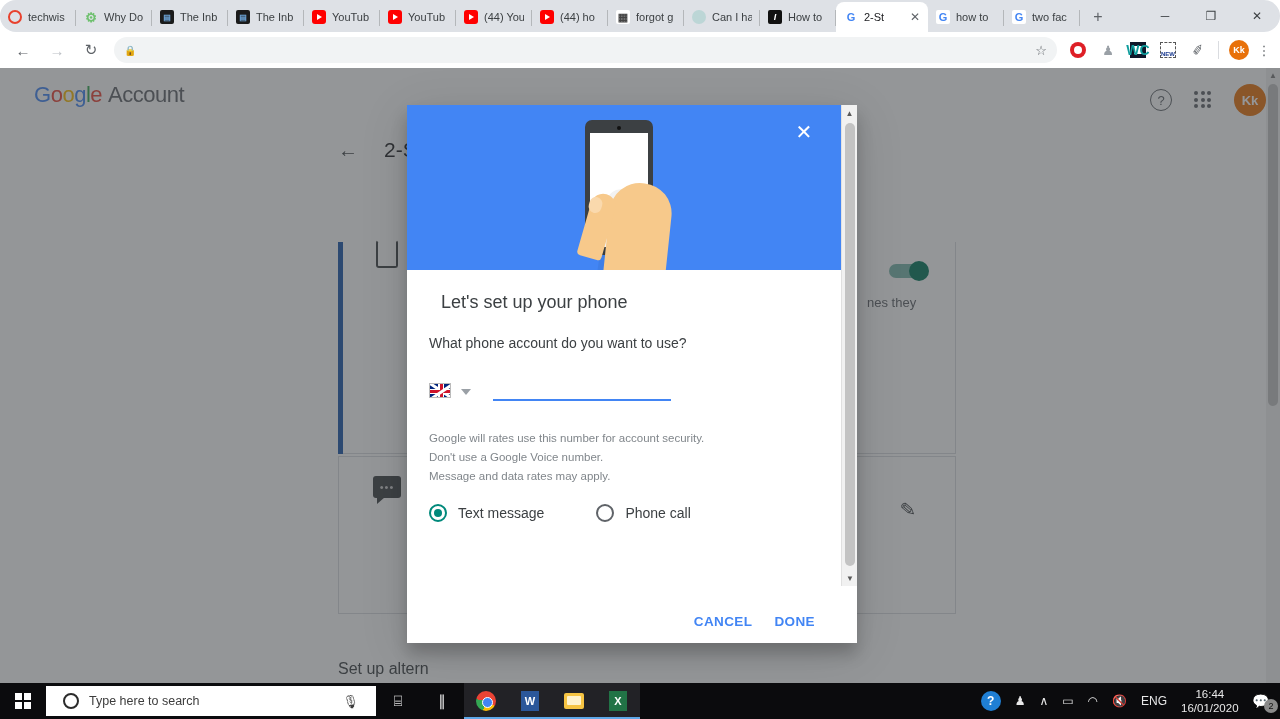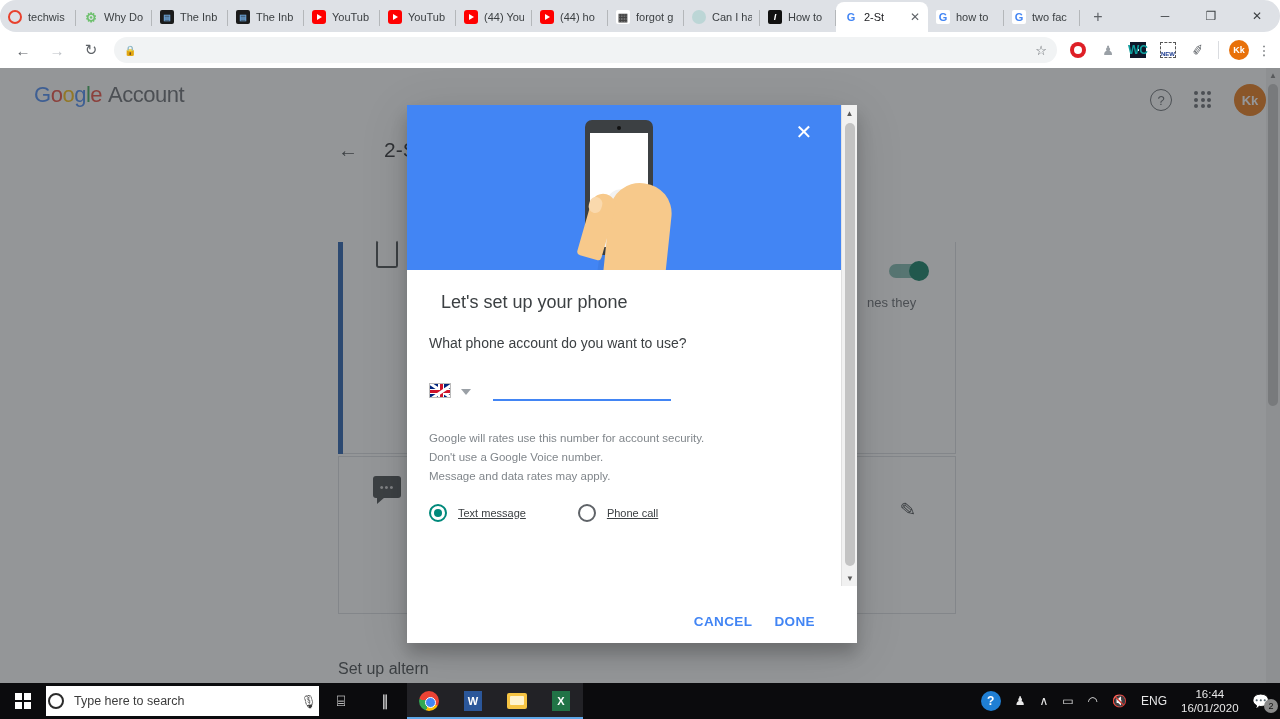--- a/index.html
+++ b/index.html
@@ -77,21 +77,21 @@
     display: flex; align-items: center; padding: 0 10px; margin: 0 6px;
     font-size: 12.5px; color: #202124; overflow: hidden; white-space: nowrap;
   }
   .lock { font-size: 10px; color: #5f6368; margin-right: 8px; }
   .omni-url { overflow: hidden; text-overflow: ellipsis; }
   .star { margin-left: auto; font-size: 13px; color: #5f6368; padding-left: 8px; }
   .ext { width: 24px; height: 24px; margin: 0 3px; display: flex; align-items: center; justify-content: center; }
   .ext-opera { width: 16px; height: 16px; border-radius: 50%; background: #de1f26; position: relative; }
   .ext-opera:after { content:""; position:absolute; left:4px; top:4px; width:8px; height:8px; border-radius:50%; background:#fff; }
   .ext-person { width: 15px; height: 15px; color: #9aa0a6; font-size: 13px; display:flex;align-items:center;justify-content:center; }
-  .ext-wc { width: 16px; height: 16px; background: #fff; border: 7px solid #0f172a; color: #0f9d9d; font-size: 12px; font-weight: 700;
+  .ext-wc { width: 16px; height: 16px; background: #fff; border: 4px solid #0f172a; color: #0f9d9d; font-size: 14px; font-weight: 700;
             display:flex;align-items:center;justify-content:center; }
   .ext-new { width: 16px; height: 16px; background:#fff; border:1px dashed #555; color:#1a3a8f; font-size: 6px; font-weight:700;
             display:flex;align-items:flex-end;justify-content:center; }
   .ext-pipette { font-size: 14px; color: #5f6368; transform: rotate(-10deg); }
   .tb-sep { width: 1px; height: 18px; background: #dadce0; margin: 0 5px; }
   .avatar-sm {
     width: 20px; height: 20px; border-radius: 50%; background: #e8710a; color: #fff;
     font-size: 9px; font-weight: 700; display:flex; align-items:center; justify-content:center;
     margin: 0 5px;
   }
@@ -221,41 +221,41 @@
     border-bottom: 2px solid #4285f4; background: transparent; font-size: 14px; color: #202124;
   }
   .notes { margin-top: 28px; }
   .notes div { font-size: 11.5px; color: #80868b; line-height: 19px; }
   .modal-h2 { font-size: 15px; color: #3c4043; margin: 32px 0 0 0; font-weight: 400; }
   .radios { display: flex; align-items: center; margin-top: 18px; gap: 52px; }
   .radio { display: flex; align-items: center; gap: 11px; }
   .rdot { width: 18px; height: 18px; border-radius: 50%; border: 2px solid #5f6368; position: relative; }
   .rdot.on { border-color: #00897b; }
   .rdot.on:after { content:""; position:absolute; left:3px; top:3px; width:8px; height:8px; border-radius:50%; background:#00897b; }
-  .radio span { font-size: 11px; color: #3c4043; text-decoration: underline; }
+  .radio span { font-size: 14px; color: #3c4043; }
 
   .modal-actions {
     position: absolute; left: 0; bottom: 14px; width: 434px;
     display: flex; justify-content: flex-end; align-items: center; gap: 22px; padding-right: 26px;
   }
   .txtbtn { font-size: 13.5px; font-weight: 600; color: #4285f4; letter-spacing: .4px; }
 
   .modal-scroll { position: absolute; right: 0; top: 0; width: 16px; height: 481px; background: #f1f1f1; border-left: 1px solid #e0e0e0; }
   .modal-scroll .arrow { height: 16px; display: flex; align-items: center; justify-content: center; font-size: 8px; color: #5a5a5a; }
   .modal-scroll .arrow.dn { position: absolute; bottom: 0; left: 0; width: 16px; }
   .modal-scroll .mthumb { position: absolute; left: 3px; top: 18px; width: 10px; height: 443px; background: #c3c3c3; border-radius: 5px; }
 
   
   .taskbar { position: absolute; left: 0; bottom: 0; width: 1280px; height: 36px; background: #0b0b0d; display:flex; align-items:center; }
   .startbtn { width: 46px; height: 36px; display:flex; align-items:center; justify-content:center; }
   .win-logo { width: 16px; height: 16px; display: grid; grid-template-columns: 1fr 1fr; grid-template-rows: 1fr 1fr; gap: 2px; }
   .win-logo i { background: #fff; display: block; }
   .searchbox {
-    width: 273px; height: 30px; background: #fff; display: flex; align-items: center;
-    padding: 0 2px; gap: 10px; color: #3c3c3c; font-size: 12.5px;
+    width: 330px; height: 30px; background: #fff; display: flex; align-items: center;
+    padding: 0 17px; gap: 10px; color: #3c3c3c; font-size: 12.5px;
   }
   .sb-circle { width: 16px; height: 16px; border: 2px solid #2b2b2b; border-radius: 50%; }
   .sb-mic { margin-left: auto; font-size: 13px; color: #3c3c3c; }
   .tb-icon { width: 44px; height: 36px; display:flex; align-items:center; justify-content:center; color:#e8e8e8; font-size:15px; position:relative; }
   .tb-icon.run { box-shadow: inset 0 -2px 0 #5fa8e8; background: #222226; }
   .chrome-ic { width: 20px; height: 20px; border-radius: 50%;
     background: conic-gradient(#ea4335 0 33%, #fbbc05 33% 55%, #34a853 55% 78%, #ea4335 78% 100%);
     position: relative; }
   .chrome-ic:after { content:""; position:absolute; left:5.5px; top:5.5px; width:9px; height:9px; border-radius:50%; background:#4285f4; border:1.5px solid #fff; }
   .word-ic { width: 18px; height: 20px; background: #2b579a; color:#fff; font-size:11px; font-weight:700; display:flex; align-items:center; justify-content:center; }

